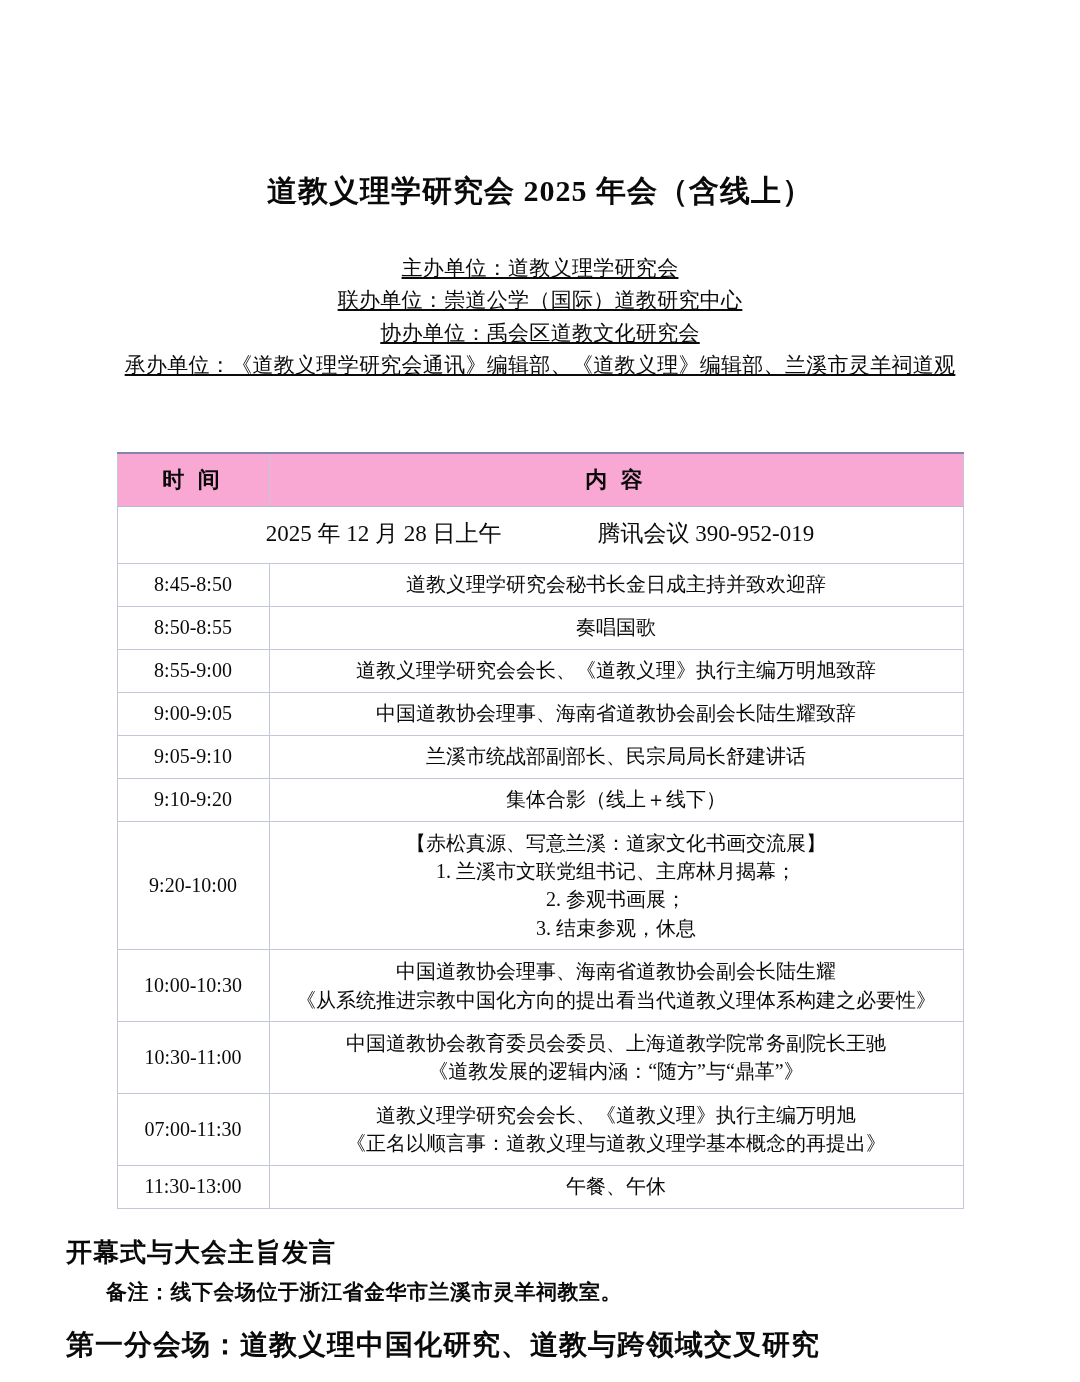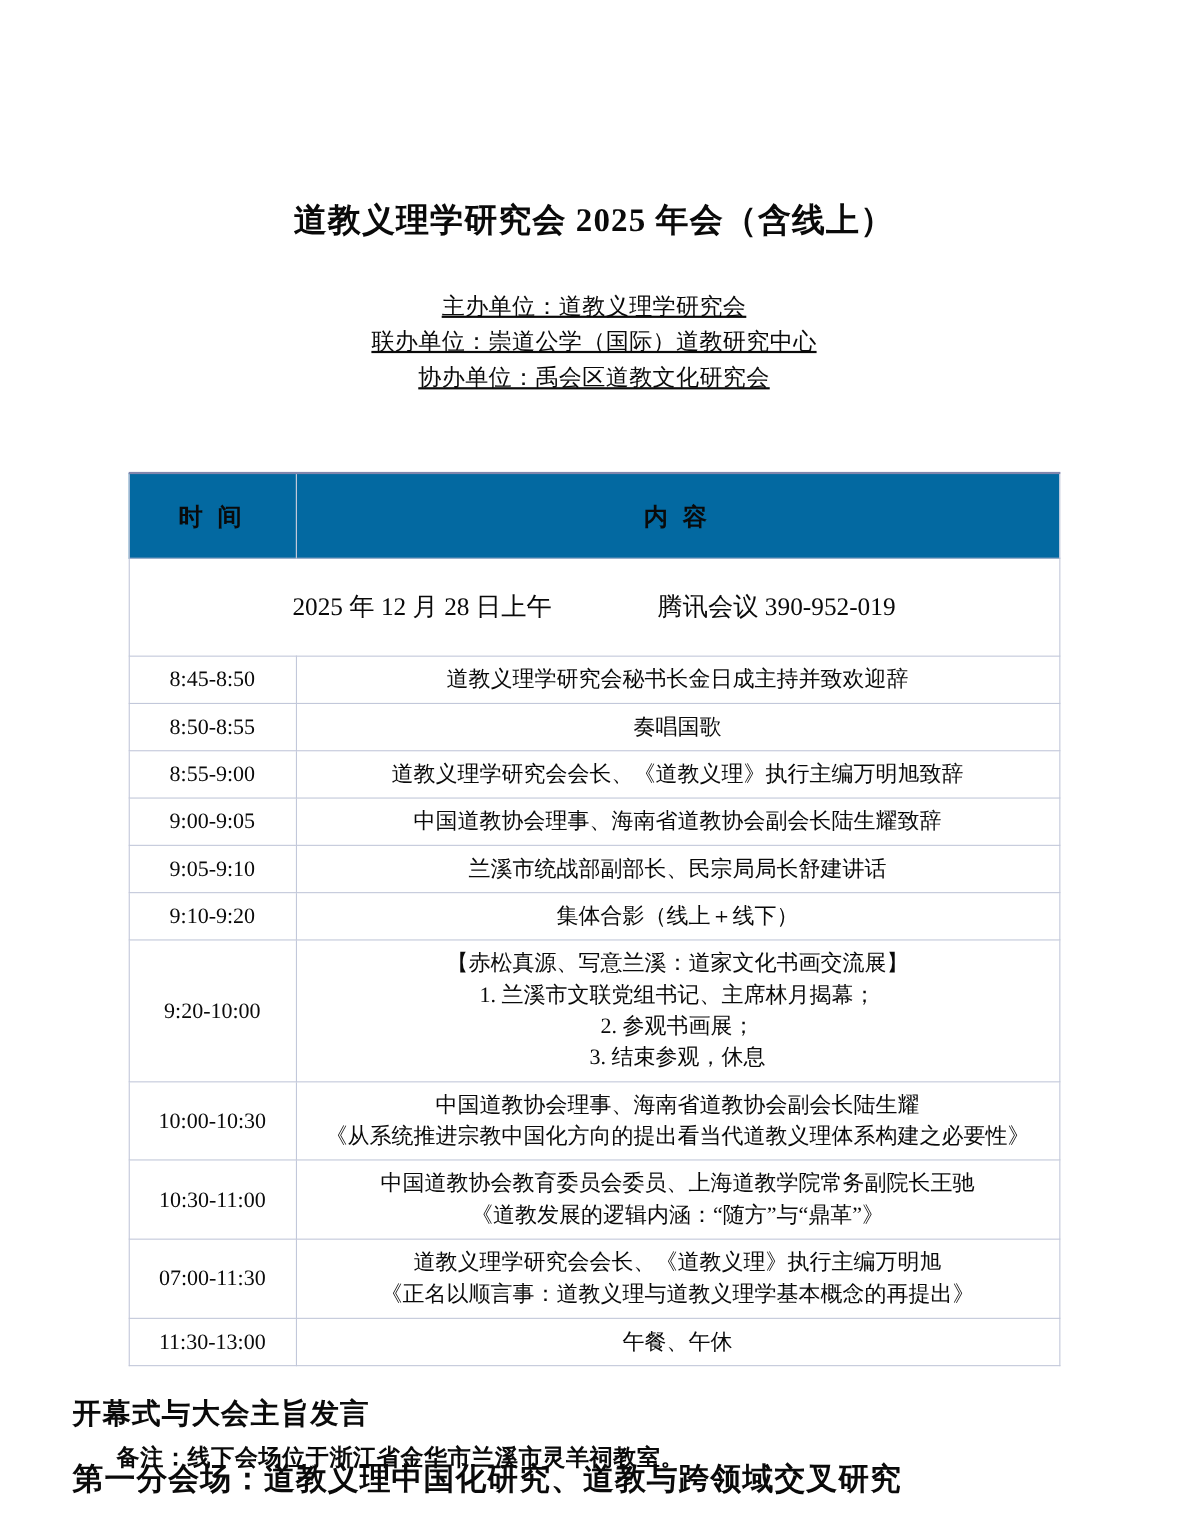--- a/index.html
+++ b/index.html
@@ -27,21 +27,21 @@
   
   .title-block {
     padding-top: 168px;
     text-align: center;
   }
   .doc-title {
     font-size: 30px;
     font-weight: bold;
     letter-spacing: 1px;
     line-height: 1.25;
-    margin: 14px;
+    margin: 4px;
   }
   .doc-title.second {
     margin-top: 38px;
   }
 
   
   .org-block {
     margin-top: 42px;
     text-align: center;
     font-size: 21px;
@@ -64,36 +64,36 @@
     font-size: 20px;
   }
   table.agenda td, table.agenda th {
     border: 1px solid #c2c8da;
     padding: 4px 6px;
     vertical-align: middle;
     text-align: center;
     line-height: 1.42;
   }
   table.agenda thead th {
-    background: #0369a1;
+    background: #f9a8d4;
     border-top: 2px solid #8186ad;
     border-bottom: 1px solid #b4bbd2;
     font-weight: bold;
     font-size: 22px;
     letter-spacing: 4px;
     height: 44px;
-    padding: 16px 6px;
+    padding: 4px 6px;
   }
   col.c-time { width: 152px; }
   col.c-content { width: 694px; }
 
   tr.date-row td {
     height: 56px;
     font-size: 23px;
-    padding: 16px 6px;
+    padding: 0 6px;
   }
   .date-row-inner {
     display: flex;
     justify-content: center;
     align-items: center;
     gap: 96px;
     white-space: nowrap;
   }
 
   tr.item-row td { height: 34px; }
@@ -135,20 +135,21 @@
 <div class="page">
 
   <div class="title-block">
     <h1 class="doc-title first">道教义理学研究会 2025 年会（含线上）</h1>
   </div>
 
   <div class="org-block">
     <p class="org-line">主办单位：道教义理学研究会</p>
     <p class="org-line">联办单位：崇道公学（国际）道教研究中心</p>
     <p class="org-line">协办单位：禹会区道教文化研究会</p>
+    <p class="org-line">承办单位：《道教义理学研究会通讯》编辑部、《道教义理》编辑部、兰溪市灵羊祠道观</p>
   </div>
 
   <div class="agenda-wrap">
     <table class="agenda">
       <colgroup>
         <col class="c-time">
         <col class="c-content">
       </colgroup>
       <thead>
         <tr>

